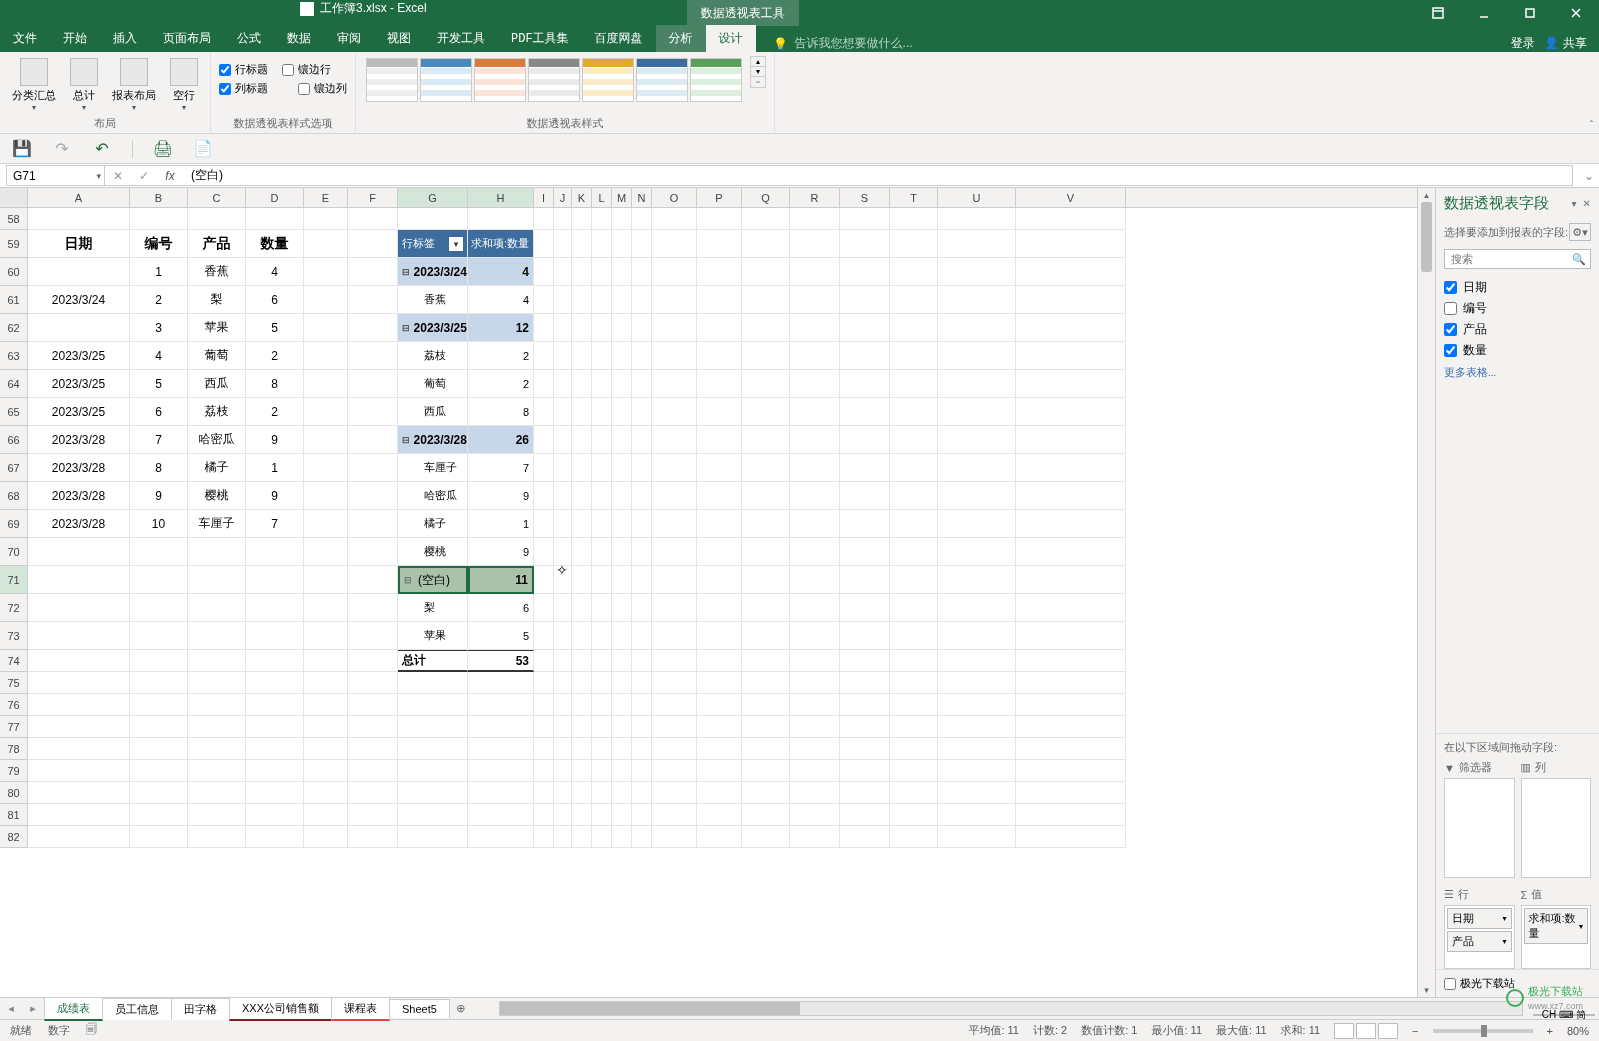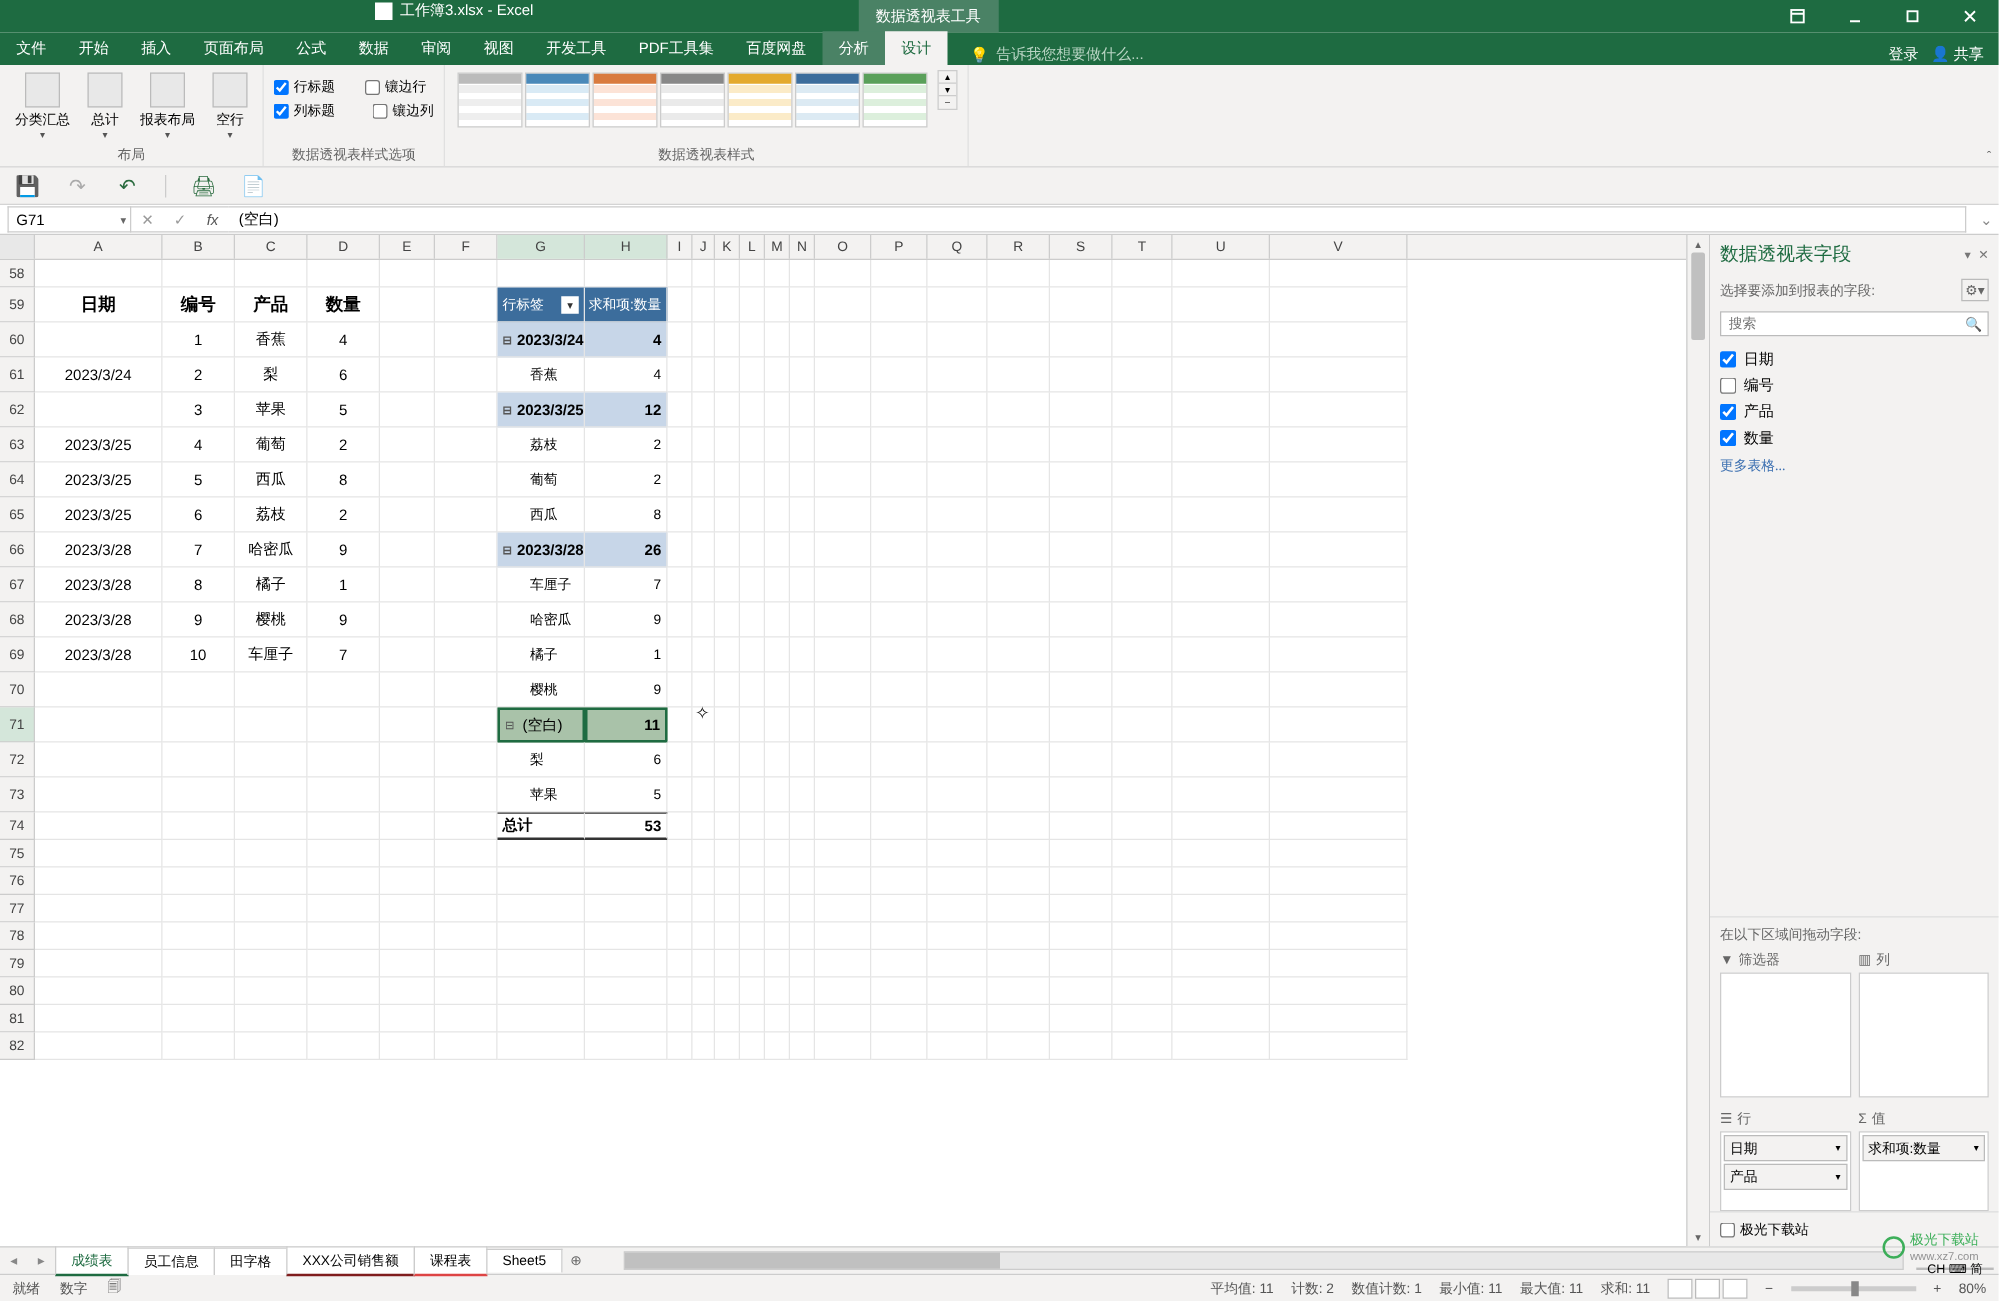--- a/index.html
+++ b/index.html
@@ -10,21 +10,21 @@
 .titlebar .left { width: 200px; }
 .titlebar .center { flex: 0 0 auto; display: flex; align-items: center; gap: 6px; margin-left: 100px; }
 .titlebar .doc-icon { width: 14px; height: 14px; background: #fff; display: inline-block; }
 .titlebar .context-tab { background: #4a8265; color: #fff; padding: 0 14px; height: 26px; display: flex; align-items: center; margin-left: 260px; font-family: Liberation Serif, serif; }
 .titlebar .win-controls { margin-left: auto; display: flex; }
 .titlebar .win-btn { width: 46px; height: 26px; display: flex; align-items: center; justify-content: center; cursor: pointer; }
 .titlebar .win-btn svg { width: 12px; height: 12px; stroke: #fff; fill: none; stroke-width: 1.5; }
 
 
 .ribbon-tabs { background: #1e6b41; height: 26px; display: flex; align-items: flex-end; color: #fff; font-size: 12px; }
-.ribbon-tabs .tab { padding: 5px 13px; cursor: pointer; }
+.ribbon-tabs .tab { padding: 5px 13px; cursor: pointer; font-family: Liberation Mono, monospace; }
 .ribbon-tabs .ctx-tab { background: #4a8265; padding: 5px 13px; cursor: pointer; }
 .ribbon-tabs .ctx-tab.active { background: #f3f2f1; color: #1e6b41; }
 .ribbon-tabs .tell-me { margin-left: 18px; color: #b8d4c3; display: flex; align-items: center; gap: 6px; }
 .ribbon-tabs .right-controls { margin-left: auto; display: flex; align-items: center; gap: 10px; padding-right: 12px; }
 .ribbon-tabs .right-controls span { cursor: pointer; }
 
 
 .ribbon { background: #f3f2f1; height: 82px; border-bottom: 1px solid #d4d4d4; display: flex; position: relative; }
 .ribbon-group { border-right: 1px solid #e0e0e0; padding: 4px 8px 0; display: flex; flex-direction: column; }
 .ribbon-group .content { flex: 1; display: flex; align-items: flex-start; gap: 6px; }
@@ -86,21 +86,21 @@
 
 
 .pv-hdr { background: #3c6d9c; color: #fff; font-size: 11px; }
 .pv-hdr .dd-icon { width: 14px; height: 14px; background: #fff; color: #333; font-size: 9px; display: inline-flex; align-items: center; justify-content: center; margin-left: auto; cursor: pointer; }
 .pv-sub1 { background: #c7d6e8; font-weight: 600; }
 .pv-sel { background: #a9c2a9; border: 2px solid #1e6b41; }
 .pv-total-row .cell.cG, .pv-total-row .cell.cH { border-top: 1px solid #333; border-bottom: 2px solid #333; font-weight: 600; }
 .collapse-ico { font-size: 9px; color: #555; margin-right: 4px; display: inline-block; width: 10px; cursor: pointer; }
 
 
-.field-pane { width: 232px; border-left: 1px solid #ccc; background: #f3f2f1; display: flex; flex-direction: column; font-size: 12px; }
+.field-pane { width: 164px; border-left: 1px solid #ccc; background: #f3f2f1; display: flex; flex-direction: column; font-size: 12px; }
 .fp-title { padding: 6px 8px; font-size: 15px; color: #1e6b41; display: flex; align-items: center; }
 .fp-title .ctls { margin-left: auto; display: flex; gap: 6px; font-size: 10px; cursor: pointer; color: #777; }
 .fp-sub { padding: 4px 8px; font-size: 11px; color: #666; display: flex; align-items: center; }
 .fp-sub .gear { margin-left: auto; width: 22px; height: 18px; border: 1px solid #bbb; display: flex; align-items: center; justify-content: center; font-size: 11px; cursor: pointer; }
 .fp-search { margin: 4px 8px; position: relative; }
 .fp-search input { width: 100%; padding: 3px 20px 3px 6px; border: 1px solid #bbb; font-size: 11px; }
 .fp-search .si { position: absolute; right: 5px; top: 4px; font-size: 11px; color: #888; }
 .fp-fields { padding: 4px 8px; flex: 1; }
 .fp-fields label { display: flex; align-items: center; gap: 6px; padding: 2px 0; cursor: pointer; }
 .fp-fields input { width: 13px; height: 13px; }
@@ -222,21 +222,21 @@
       <div class="rb-btn">
           <div class="icon"></div>
           <span>空行</span>
           <span class="caret">▾</span>
         </div>
     </div>
     <div class="label">布局</div>
   </div>
   <div class="ribbon-group">
     <div class="content" style="flex-direction:column;gap:4px;padding-top:6px">
-      <div style="display:flex;gap:24px">
+      <div style="display:flex;gap:14px">
         <label class="checkbox-row">
             <input type="checkbox" checked="" style="">
             <span>行标题</span>
           </label>
         <label class="checkbox-row">
             <input type="checkbox" style="">
             <span>镶边行</span>
           </label>
       </div>
       <div style="display:flex;gap:30px">

